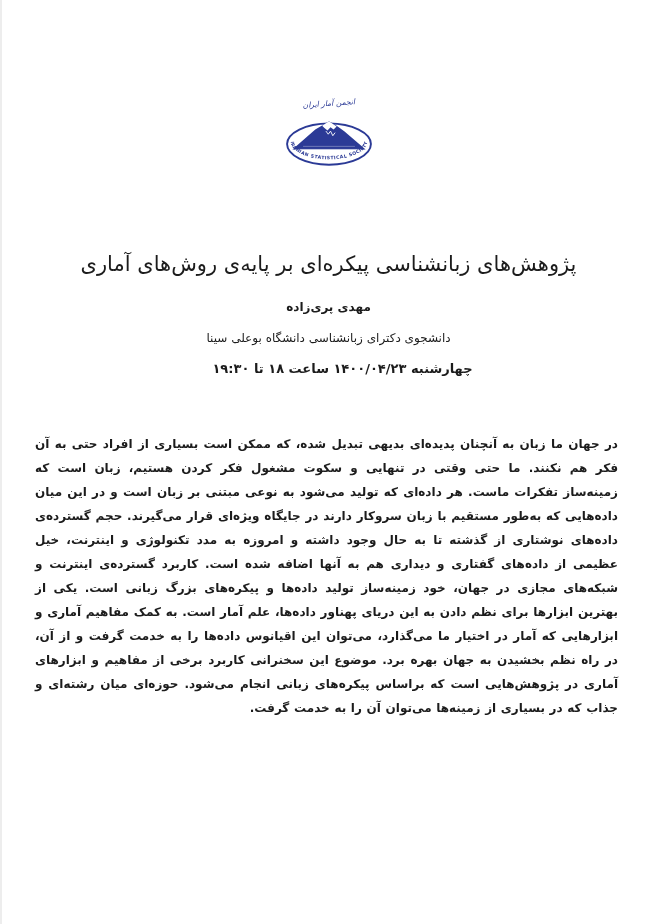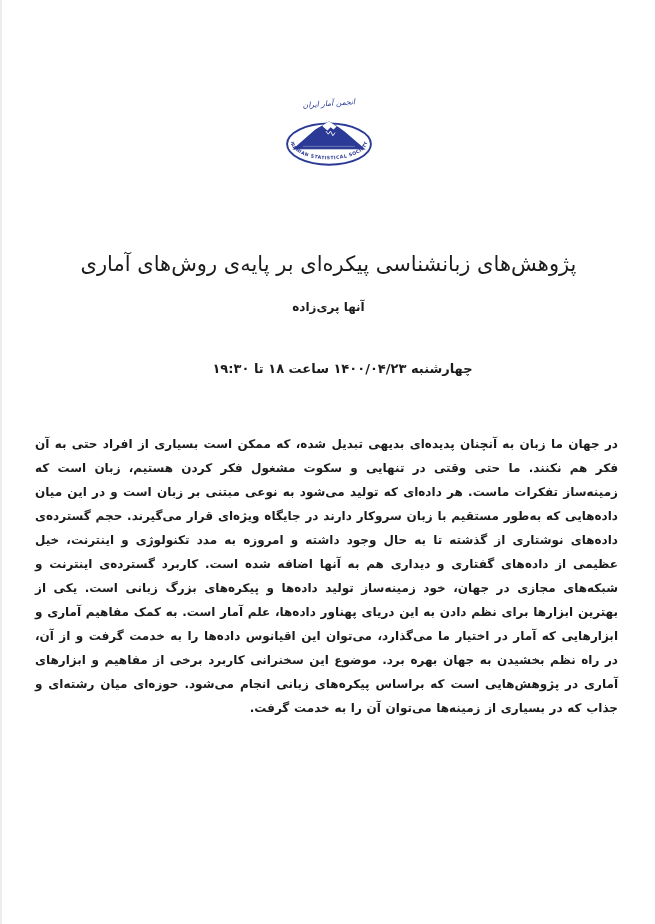--- a/index.html
+++ b/index.html
@@ -111,20 +111,21 @@
       </defs>
       <text font-size="6" fill="#2b3a96" letter-spacing="0.6" font-weight="bold">
         <textPath href="#arcPath" startOffset="50%" text-anchor="middle">IRANIAN STATISTICAL SOCIETY</textPath>
       </text>
     </svg>
   </div>
 
 
   <div class="talk-title">پژوهش‌های زبانشناسی پیکره‌ای بر پایه‌ی روش‌های آماری</div>
 
-  <div class="speaker-name">آنها پری‌زاده</div>
+  <div class="speaker-name">مهدی پری‌زاده</div>
 
+  <div class="speaker-affiliation">دانشجوی دکترای زبانشناسی دانشگاه بوعلی سینا</div>
 
   <div class="event-datetime">چهارشنبه ۱۴۰۰/۰۴/۲۳ ساعت ۱۸ تا ۱۹:۳۰</div>
 
   <p class="abstract">در جهان ما زبان به آنچنان پدیده‌ای بدیهی تبدیل شده، که ممکن است بسیاری از افراد حتی به آن فکر هم نکنند. ما حتی وقتی در تنهایی و سکوت مشغول فکر کردن هستیم، زبان است که زمینه‌ساز تفکرات ماست. هر داده‌ای که تولید می‌شود به نوعی مبتنی بر زبان است و در این میان داده‌هایی که به‌طور مستقیم با زبان سروکار دارند در جایگاه ویژه‌ای قرار می‌گیرند. حجم گسترده‌ی داده‌های نوشتاری از گذشته تا به حال وجود داشته و امروزه به مدد تکنولوژی و اینترنت، خیل عظیمی از داده‌های گفتاری و دیداری هم به آنها اضافه شده است. کاربرد گسترده‌ی اینترنت و شبکه‌های مجازی در جهان، خود زمینه‌ساز تولید داده‌ها و پیکره‌های بزرگ زبانی است. یکی از بهترین ابزارها برای نظم دادن به این دریای پهناور داده‌ها، علم آمار است. به کمک مفاهیم آماری و ابزارهایی که آمار در اختیار ما می‌گذارد، می‌توان این اقیانوس داده‌ها را به خدمت گرفت و از آن، در راه نظم بخشیدن به جهان بهره برد. موضوع این سخنرانی کاربرد برخی از مفاهیم و ابزارهای آماری در پژوهش‌هایی است که براساس پیکره‌های زبانی انجام می‌شود. حوزه‌ای میان رشته‌ای و جذاب که در بسیاری از زمینه‌ها می‌توان آن را به خدمت گرفت.</p>
 
 </div>
 
 </body></html>

